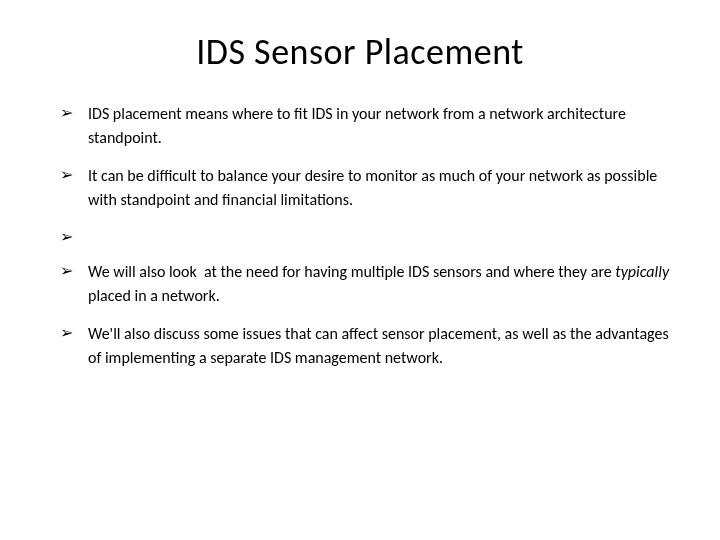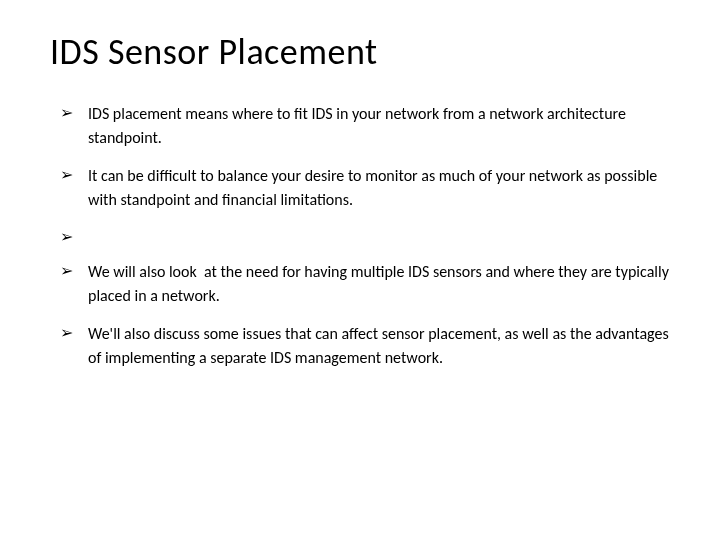--- a/index.html
+++ b/index.html
@@ -23,20 +23,21 @@
       padding: 30px 50px 30px 50px;
       display: flex;
       flex-direction: column;
     }
 
     .slide-title {
       font-family: 'Calibri', 'Arial', sans-serif;
       font-size: 36px;
       font-weight: normal;
       color: #000000;
+      text-align: center;
       margin-bottom: 28px;
       letter-spacing: 0.5px;
     }
 
     .bullet-list {
       display: flex;
       flex-direction: column;
       gap: 14px;
       padding-left: 10px;
     }
@@ -61,20 +62,21 @@
       font-size: 16px;
       color: #000000;
       line-height: 1.5;
     }
 
     .bullet-text .bold {
       font-weight: normal;
     }
 
     .bullet-text .italic {
+      font-style: italic;
       margin-top: 6px;
     }
   </style>
 </head>
 <body>
 
 <div class="slide">
   <h1 class="slide-title">IDS Sensor Placement</h1>
 
   <div class="bullet-list">

